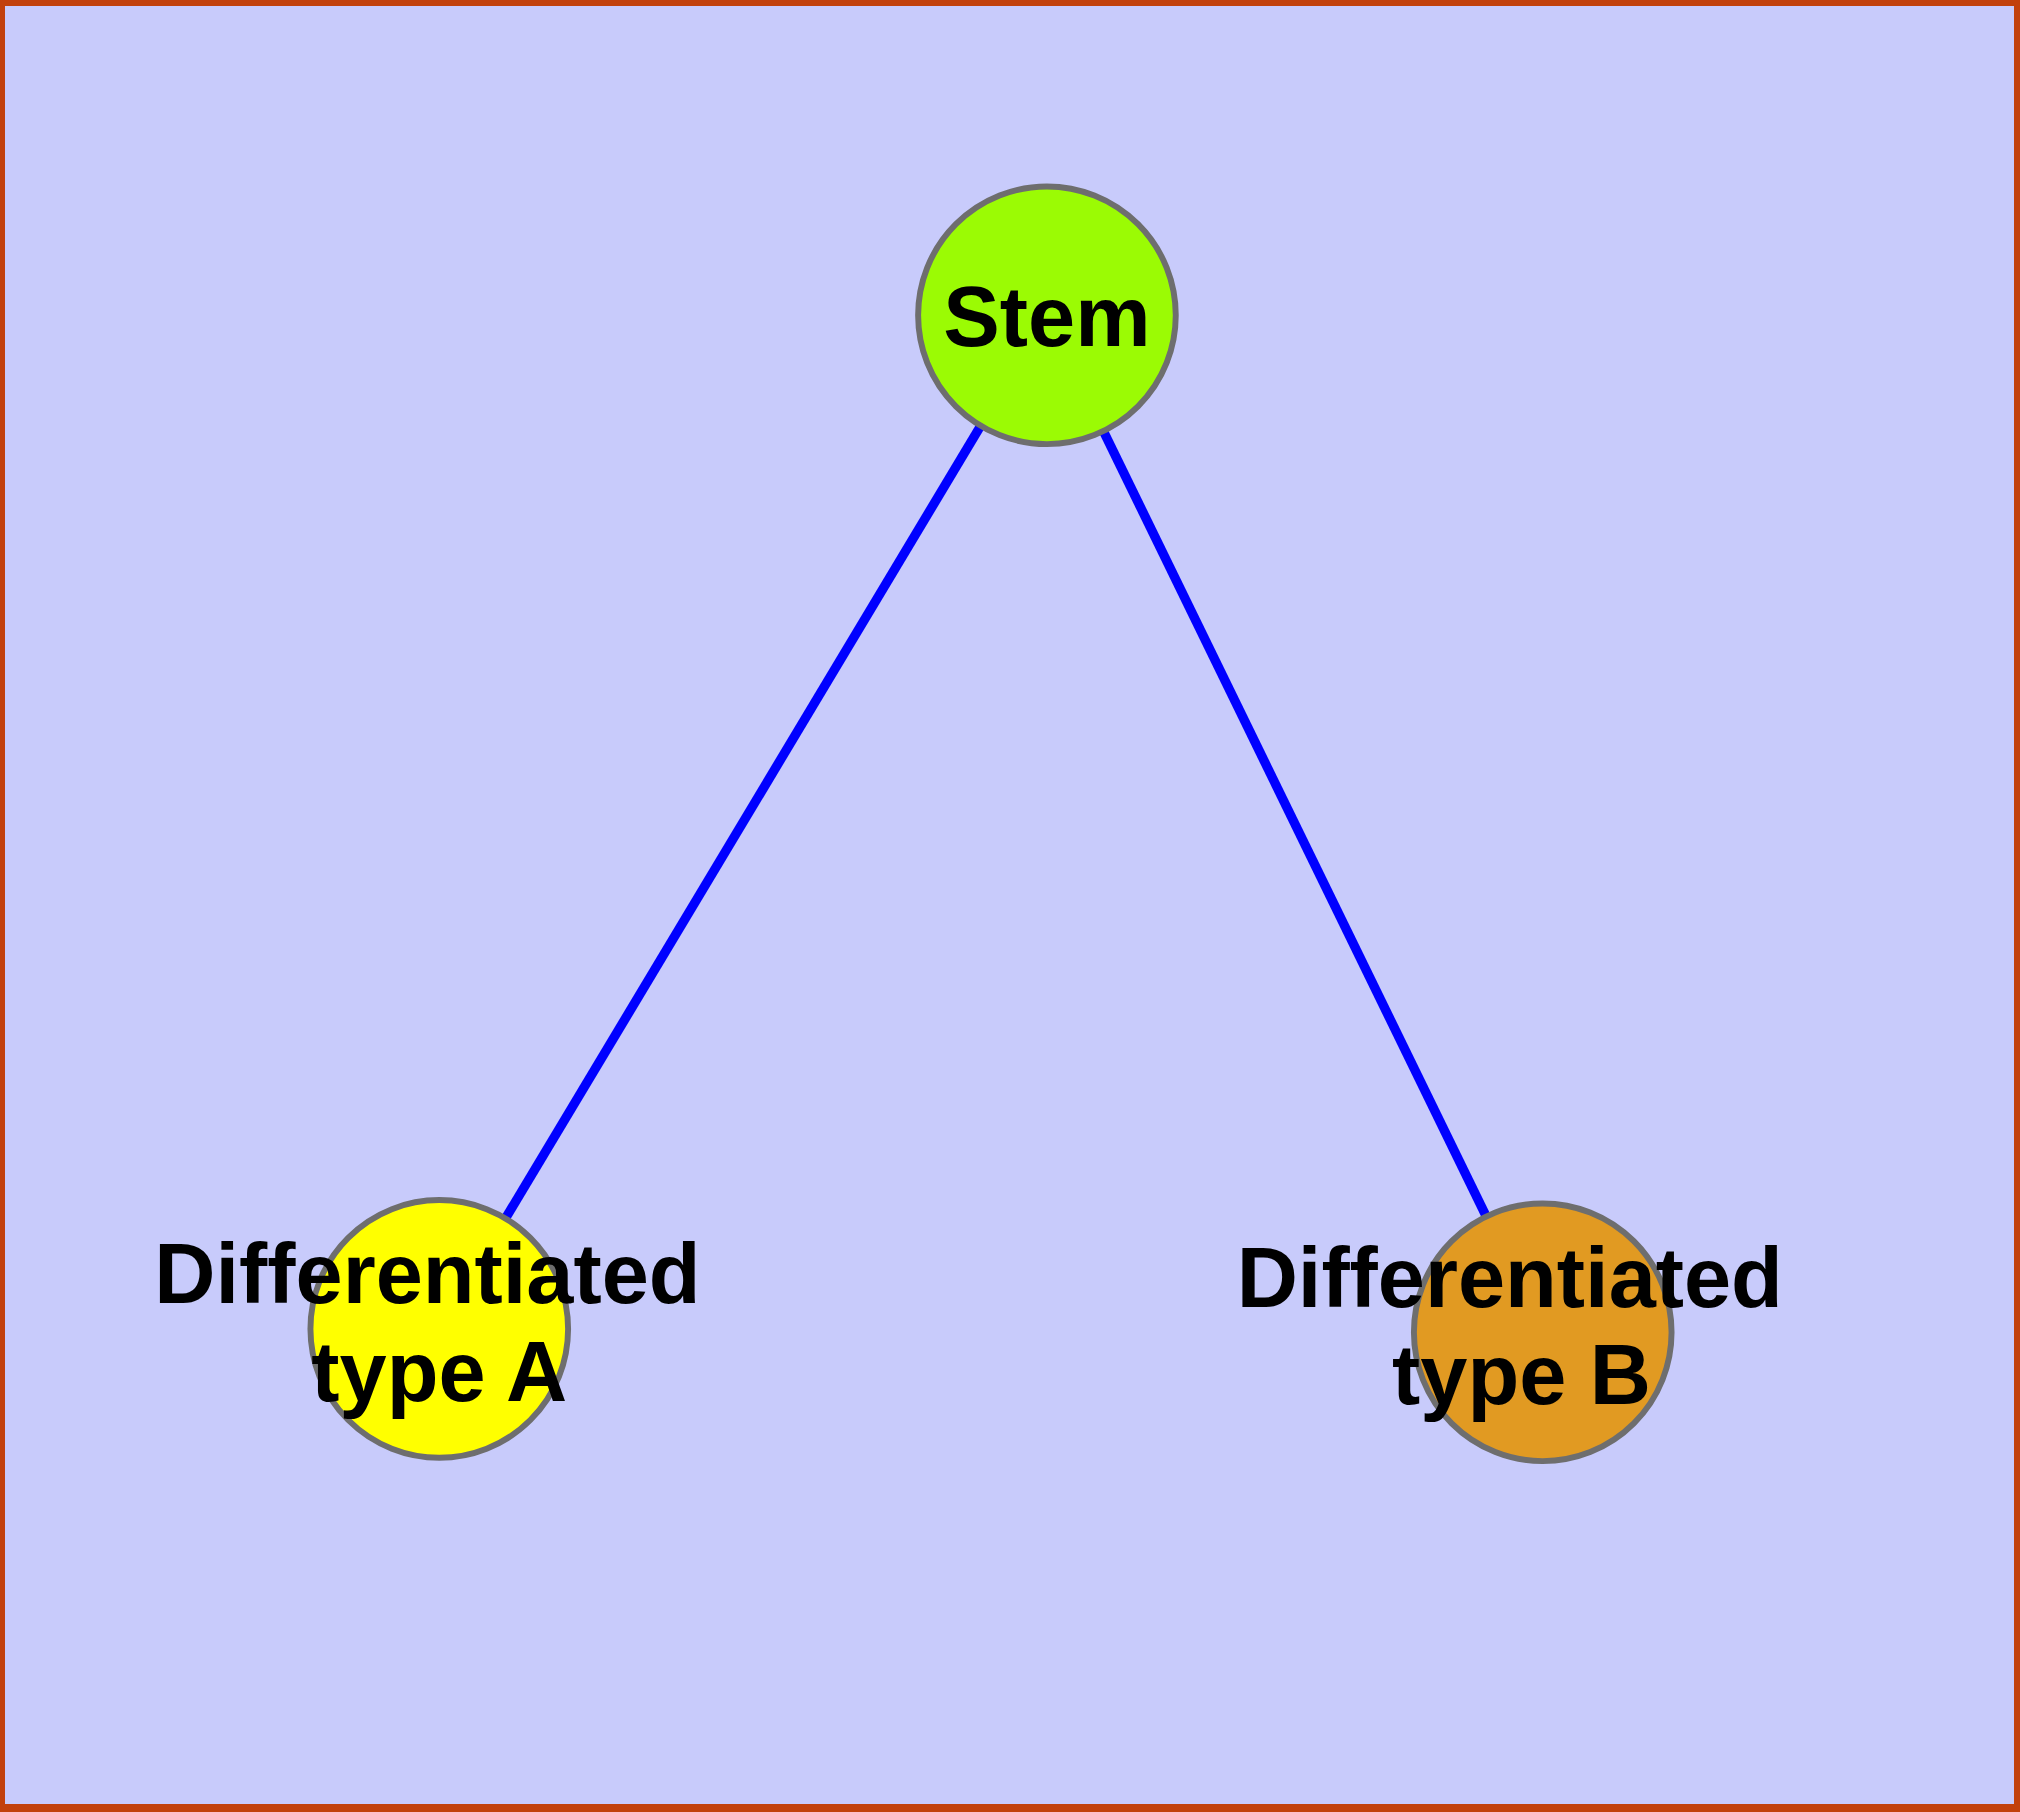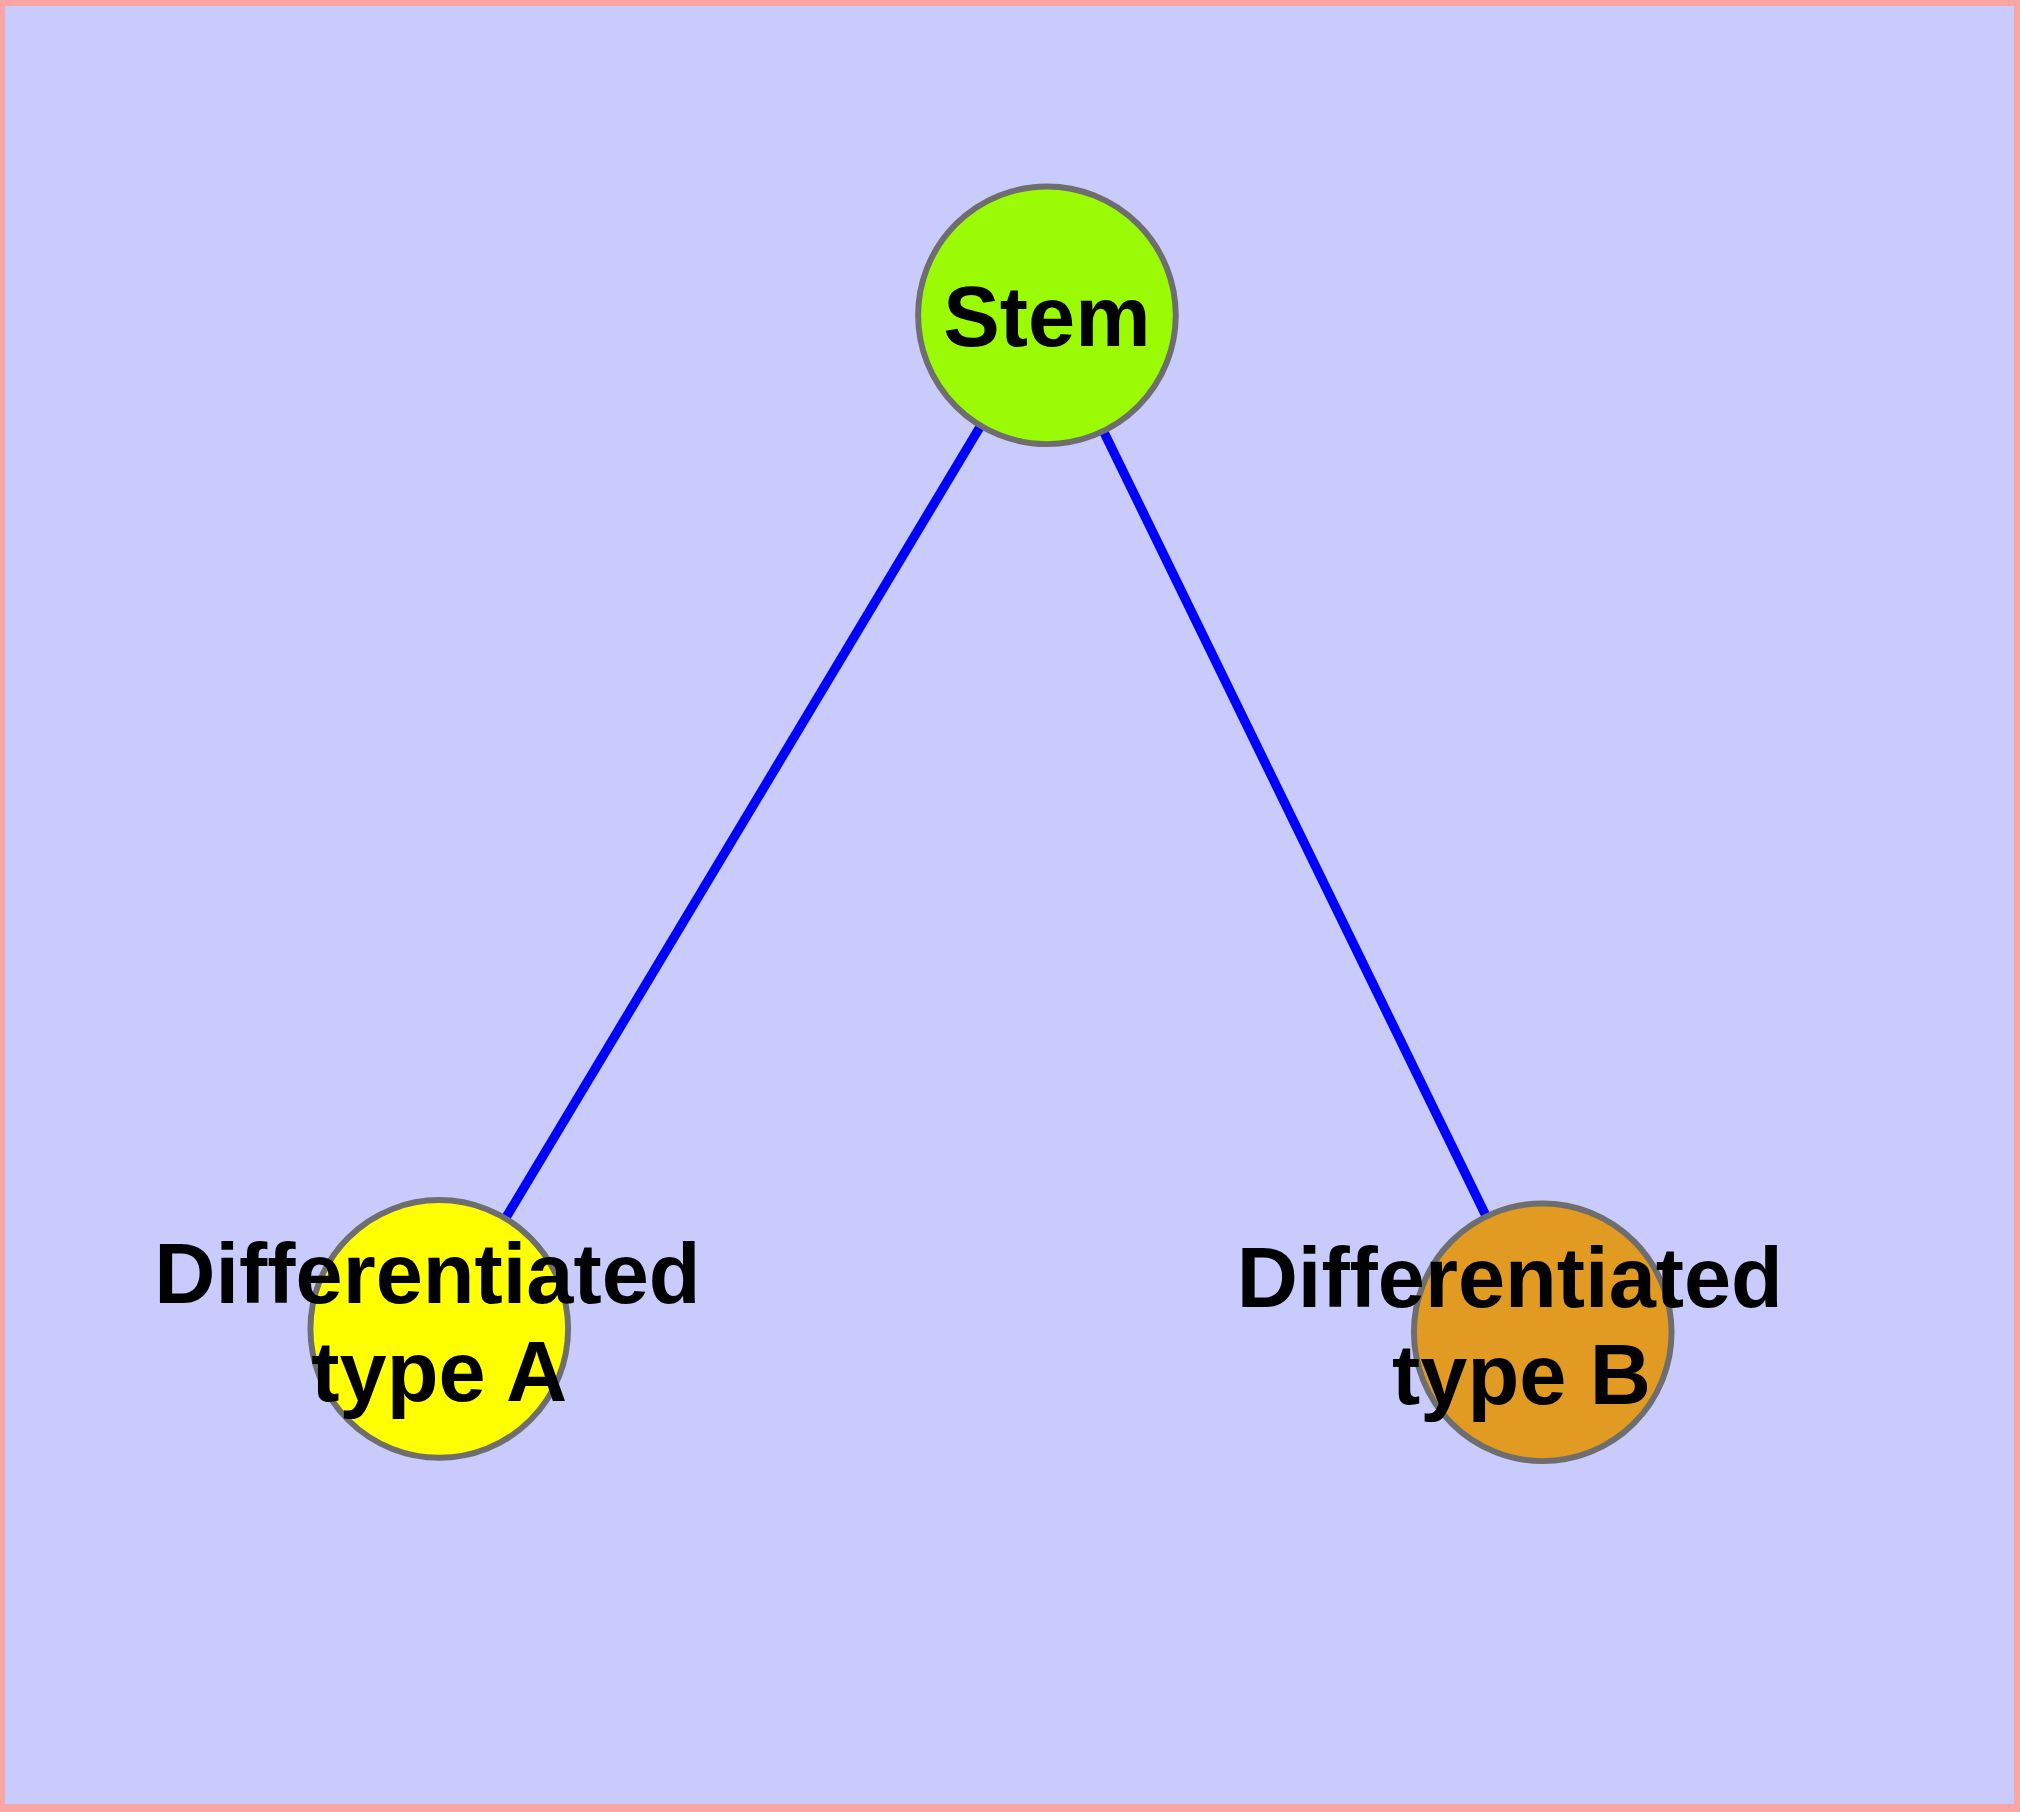--- a/index.html
+++ b/index.html
@@ -36,21 +36,21 @@
     fill: #000000;
     stroke: none;
     text-anchor: middle;
     font-family: "Liberation Sans", sans-serif;
     paint-order: normal;
   }
 </style>
 </head>
 <body>
 
-<div id="canvas" style="background: #fca5a5;">
+<div id="canvas" style="background: #c2410c;">
   <div id="plot-area" style="background: rgb(200, 203, 251);"></div>
 
   <svg id="graph-svg" viewBox="0 0 2384 2138" xmlns="http://www.w3.org/2000/svg">
 
     <g>
       <line x1="1235" y1="372" x2="518" y2="1568" stroke="#0000ff" stroke-width="11" stroke-linecap="butt"></line>
       <line x1="1235" y1="372" x2="1820" y2="1572" stroke="#0000ff" stroke-width="11" stroke-linecap="butt"></line>
     </g>
 
     <g>

